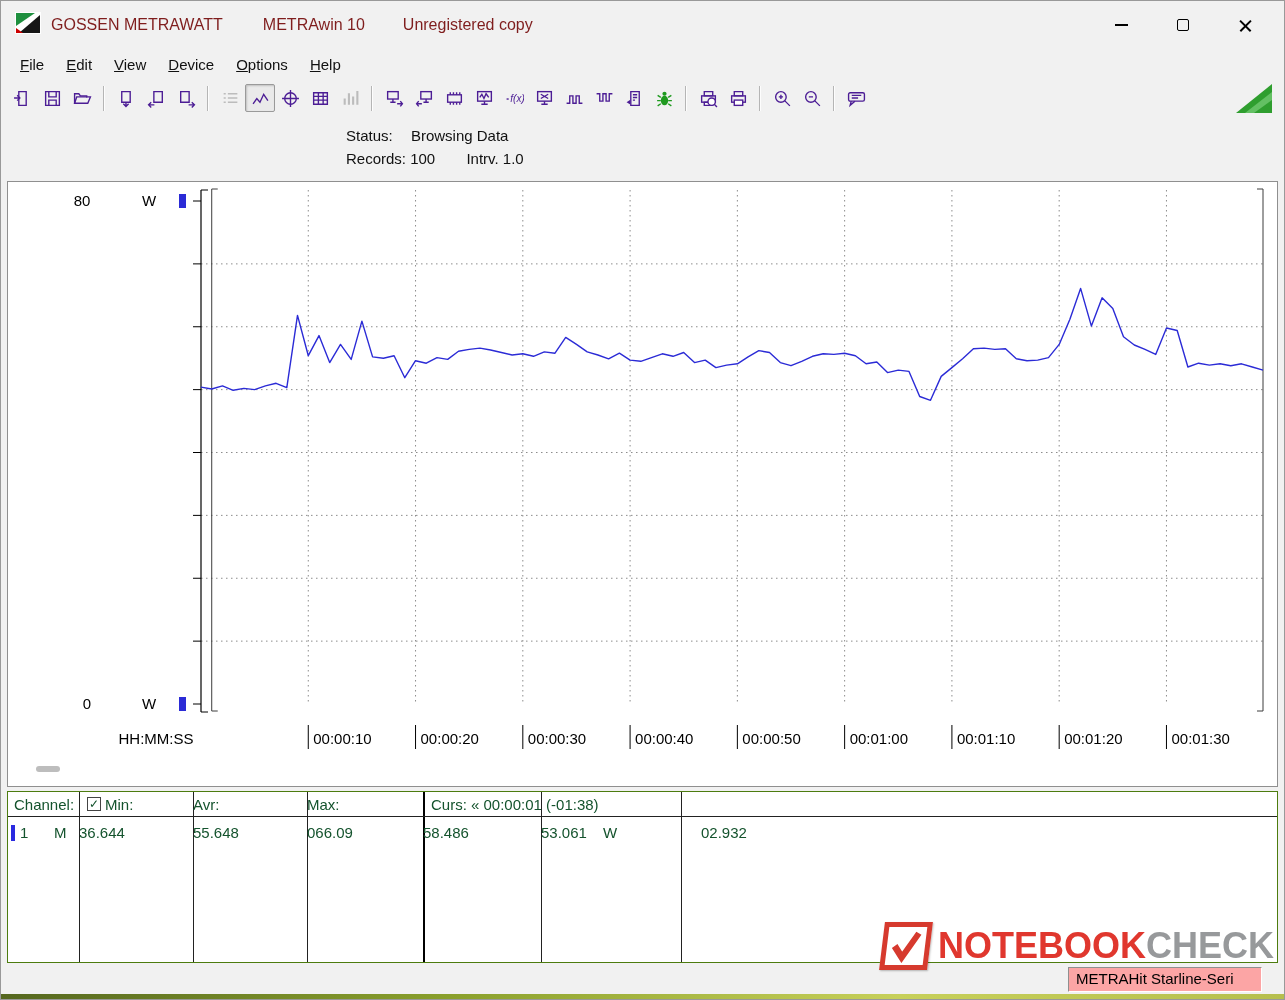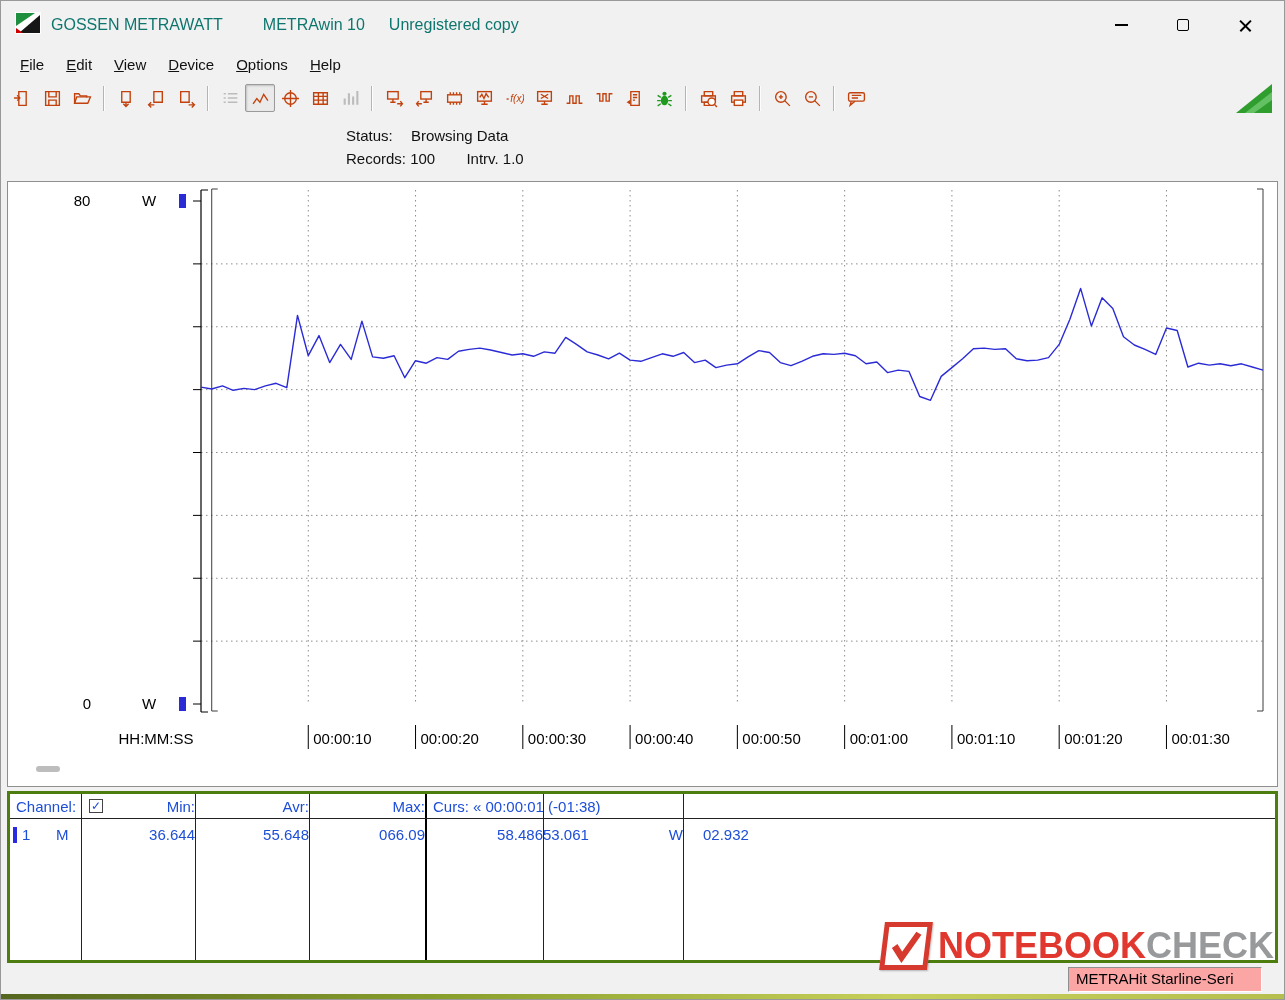--- a/index.html
+++ b/index.html
@@ -1,68 +1,68 @@
 <!DOCTYPE html>
 <html><head>
 <meta charset="utf-8">
 <style>
   * { box-sizing: border-box; margin: 0; padding: 0; }
   body { font-family: "Liberation Sans", sans-serif; background:#fff; }
   .window { position:relative; width:1285px; height:1000px; background:#f1f1f1; border:1px solid #999; overflow:hidden; }
 
   
   .titlebar { position:absolute; top:0; left:0; right:0; height:48px; display:flex; align-items:center; padding-left:14px; }
-  .titlebar .seg { font-size:16px; color:#0f766e; white-space:nowrap; }
+  .titlebar .seg { font-size:16px; color:#7f1d1d; white-space:nowrap; }
   .tb-app { margin-left:10px; }
   .tb-product { margin-left:40px; }
-  .tb-license { margin-left:24px; }
+  .tb-license { margin-left:38px; }
   .win-controls { position:absolute; right:8px; top:0; height:48px; display:flex; }
   .win-btn { width:62px; height:48px; display:flex; align-items:center; justify-content:center; }
   .min-glyph { width:13px; height:2px; background:#000; }
   .max-glyph { width:12px; height:12px; border:1.5px solid #000; border-radius:2px; }
   .close-glyph { position:relative; width:15px; height:15px; }
   .close-glyph div { position:absolute; top:7px; left:0; width:15px; height:1.6px; background:#000; }
   .close-glyph div:nth-child(1){ transform:rotate(45deg); }
   .close-glyph div:nth-child(2){ transform:rotate(-45deg); }
 
   
   .menubar { position:absolute; top:48px; left:0; right:0; height:30px; display:flex; align-items:center; padding-left:8px; }
   .menu-item { display:inline-block; font-size:15px; padding:4px 11px; color:#111; }
   .menu-item::first-letter { text-decoration:underline; }
 
   
   .toolbar { position:absolute; top:78px; left:0; right:0; height:38px; display:flex; align-items:center; padding-left:6px; }
-  .tb-btn { width:30px; height:28px; display:flex; align-items:center; justify-content:center; color:#c2410c; border:1px solid transparent; border-radius:2px; flex:0 0 auto; }
+  .tb-btn { width:30px; height:28px; display:flex; align-items:center; justify-content:center; color:#4c1d95; border:1px solid transparent; border-radius:2px; flex:0 0 auto; }
   .tb-btn.disabled { color:#bcbcbc; }
   .tb-btn.active { background:#eaeaea; border-color:#9a9a9a; box-shadow:inset 1px 1px 2px rgba(0,0,0,0.18); }
   .tb-btn.green { color:#1f9a1f; }
   .tb-sep { width:0; height:25px; border-left:1px solid #b5b5b5; border-right:1px solid #fdfdfd; margin:0 6px; flex:0 0 auto; }
   .tb-corner { position:absolute; right:12px; top:5px; }
 
   
   .info-left { position:absolute; top:123px; left:10px; font-size:15px; line-height:23px; color:#111; }
   .info-mid  { position:absolute; top:123px; left:345px; font-size:15px; line-height:23px; color:#111; }
   .info-mid .lbl { margin-right:14px; }
   .info-mid .gap { margin-left:27px; }
 
   
   .chart-panel { position:absolute; top:180px; left:6px; width:1271px; height:606px; background:#fff; border:1px solid #8f8f8f; }
   .chart-panel svg text { font-family:"Liberation Sans", sans-serif; }
   .scroll-thumb { position:absolute; left:28px; top:584px; width:24px; height:6px; background:#bdbdbd; border-radius:3px; }
 
   
-  .table-panel { position:absolute; top:790px; left:6px; width:1271px; height:172px; background:#fff; border:3px solid #4d7c0f; font-size:15px; color:#1d4ed8; }
+  .table-panel { position:absolute; top:790px; left:6px; width:1271px; height:172px; background:#fff; border:1px solid #4d7c0f; font-size:15px; color:#14532d; }
   .t-vline { position:absolute; top:0; bottom:0; width:1px; background:#222; }
   .t-vline.thick { width:2px; background:#000; }
   .t-hline { position:absolute; left:0; right:0; top:24px; height:1px; background:#222; }
   .t-abs { position:absolute; white-space:nowrap; }
-  .t-center { text-align:right; }
+  .t-center { text-align:left; }
   .t-check { position:absolute; left:79px; top:5px; width:14px; height:14px; border:1px solid #444; background:#fff; font-size:12px; line-height:12px; text-align:center; }
   .row-marker { position:absolute; left:3px; top:33px; width:4px; height:16px; background:#2a2ae0; }
-  .curs-val-cell { position:absolute; left:533px; top:32px; width:140px; display:flex; justify-content:space-between; gap:16px; }
+  .curs-val-cell { position:absolute; left:533px; top:32px; width:140px; display:flex; justify-content:flex-start; gap:16px; }
 
   
   .statusbar { position:absolute; top:962px; left:0; right:0; height:33px; background:#f1f1f1; }
   .device-box { position:absolute; right:22px; top:4px; width:194px; height:25px; line-height:22px; padding-left:7px; font-size:15px; background:#fca5a5; border:1px solid #8f8f8f; border-bottom-color:#fff; border-right-color:#fff; white-space:nowrap; overflow:hidden; }
   .desktop-strip { position:absolute; left:0; right:0; bottom:0; height:5px; background:linear-gradient(90deg,#55671f,#8aa02c 35%,#c7d05a 70%,#b6bf4e); }
 
   
   .nbc { position:absolute; top:921px; right:10px; display:flex; align-items:center; z-index:20; }
   .nbc-icon { width:48px; height:48px; border:5px solid #d63a2e; background:#fff; transform:skewX(-7deg); display:flex; align-items:center; justify-content:center; margin-right:8px; box-shadow:1px 1px 2px rgba(0,0,0,0.25); }
   .nbc-text { font-size:36px; font-weight:bold; white-space:nowrap; }

